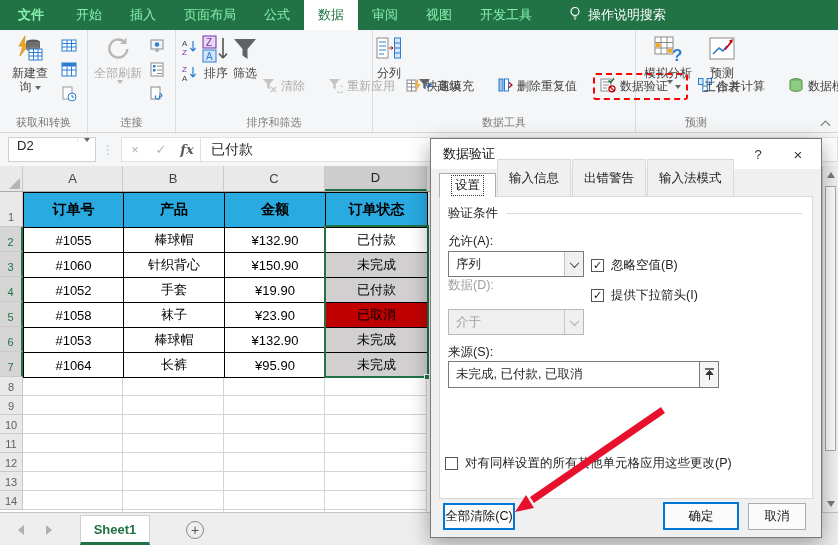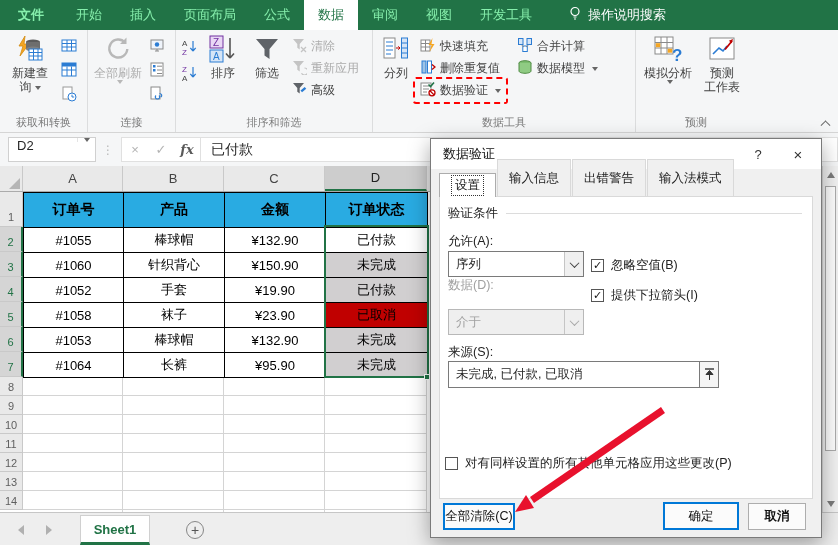--- a/index.html
+++ b/index.html
@@ -15,21 +15,21 @@
 
   
   .ribbon { position:absolute; left:0; top:30px; width:838px; height:103px; background:#F5F6F7; border-bottom:1px solid #D5D5D5; display:flex; z-index:10; }
   .rgroup { position:relative; border-right:1px solid #DCDDDE; padding:4px 2px 16px 2px; display:flex; align-items:flex-start; }
   .glabel { position:absolute; bottom:2px; left:0; right:0; text-align:center; font-size:11px; color:#7A7A7A; white-space:nowrap; }
   .bigbtn { width:56px; display:flex; flex-direction:column; align-items:center; text-align:center; font-size:12px; color:#444; cursor:default; }
   .bigbtn .ic { height:30px; display:flex; align-items:center; }
   .lblrow { line-height:14px; margin-top:2px; }
   .ml { white-space:pre-line; }
   .gray, .gray .lblrow, .grayt { color:#ABABAB !important; }
-  .smallcol { display:flex; flex-direction:column; gap:1px; padding-top:2px; }
+  .smallcol { display:flex; flex-direction:row; gap:17px; padding-top:2px;margin-top:40px; }
   .smallitem { display:flex; align-items:center; gap:4px; height:21px; font-size:12px; color:#444; padding:0 3px; white-space:nowrap; }
   .dropchev { display:inline-block; width:0; height:0; border-left:3.5px solid transparent; border-right:3.5px solid transparent; border-top:4px solid #666; margin-left:3px; vertical-align:middle; }
   .gray .dropchev { border-top-color:#B8B8B8; }
   .dval-wrap { position:relative; }
   .dval-box { position:absolute; left:-4px; top:-3px; right:-4px; bottom:-3px; border:2px dashed #FF0000; border-radius:3px; pointer-events:none; }
   .collapse-chev { position:absolute; right:8px; bottom:5px; width:8px; height:8px; }
   .collapse-chev i { display:block; width:7px; height:7px; border-left:1.5px solid #666; border-top:1.5px solid #666; transform:rotate(45deg) translate(2px,2px); }
   .minicol { display:flex; flex-direction:column; gap:6px; padding:4px 3px 0 3px; }
 
   
@@ -107,21 +107,21 @@
   .combo.dis .cbtn { background:#EFEFEF; }
   .chev { width:7px; height:7px; border-right:1.5px solid #444; border-bottom:1.5px solid #444; transform:rotate(45deg) translate(-1px,-1px); }
   .combo.dis .chev { border-color:#A8A8A8; }
   .cbrow { position:absolute; display:flex; align-items:center; gap:7px; color:#222; }
   .cbx { width:13px; height:13px; background:#fff; border:1px solid #555; display:flex; align-items:center; justify-content:center; font-size:11px; color:#111; line-height:1; }
   .srcinput { position:absolute; left:8px; top:164px; width:252px; height:27px; background:#fff; border:1px solid #7A7A7A; display:flex; align-items:center; padding-left:7px; }
   .rangebtn { position:absolute; left:259px; top:164px; width:20px; height:27px; background:#F5F5F5; border:1px solid #7A7A7A; display:flex; align-items:center; justify-content:center; }
   .dfooter-btn { position:absolute; height:27px; background:#FBFBFB; display:flex; align-items:center; justify-content:center; color:#111; }
   .btn-clear { left:12px; top:364px; width:72px; border:2px solid #0078D7; }
   .btn-ok { left:232px; top:363px; width:76px; height:28px; border:2px solid #0078D7; }
-  .btn-cancel { left:317px; top:364px; width:58px; border:1px solid #ADADAD;font-weight:bold; }
+  .btn-cancel { left:317px; top:364px; width:58px; border:1px solid #ADADAD; }
 
   .arrow-svg { position:absolute; left:0; top:0; z-index:60; pointer-events:none; }
   svg text { font-family:"Liberation Sans","DejaVu Sans",sans-serif; }
 </style>
 </head>
 <body>
 
 <div class="app">
 
   <div class="tabbar">

